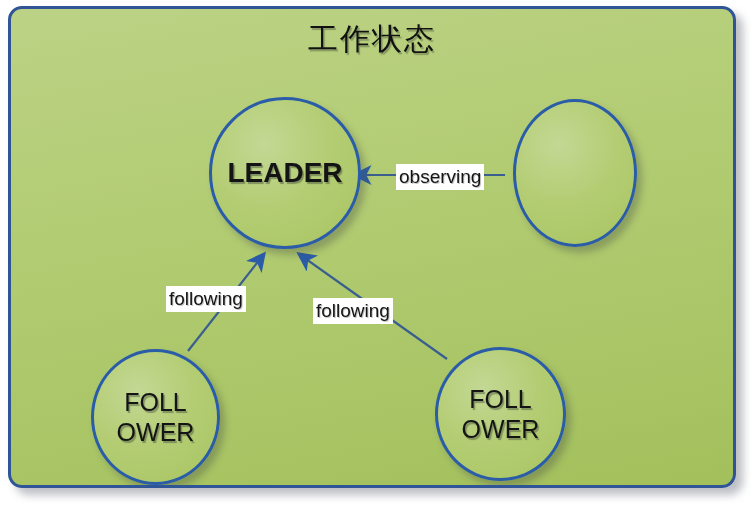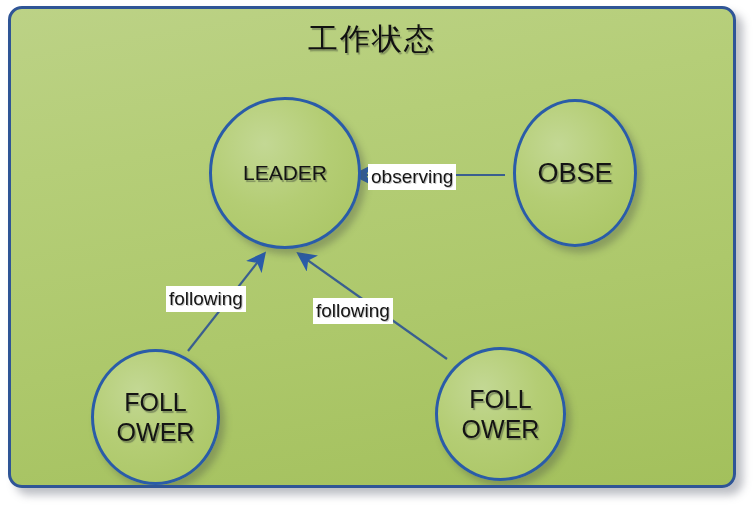--- a/index.html
+++ b/index.html
@@ -74,21 +74,22 @@
     display: block;
     white-space: nowrap;
     text-shadow: 1.5px 1.5px 1px rgba(70, 80, 60, 0.5);
   }
 
   #node-leader {
     left: 198px;
     top: 88px;
     width: 152px;
     height: 152px;
-    font-size: 21px;
+    font-size: 28px;
+    font-weight: bold;
   }
   #node-observer {
     left: 502px;
     top: 90px;
     width: 124px;
     height: 148px;
     font-size: 27px;
     line-height: 31px;
   }
   #node-follower-left {
@@ -112,21 +113,21 @@
   .edge-label {
     position: absolute;
     background: #ffffff;
     color: #141414;
     font-size: 19px;
     line-height: 24px;
     padding: 1px 3px;
     white-space: nowrap;
     text-shadow: 1px 1px 0.5px rgba(90, 90, 90, 0.35);
   }
-  #label-observing { left: 357px; top: 155px; }
+  #label-observing { left: 385px; top: 155px; }
   #label-following-left { left: 155px; top: 277px; }
   #label-following-right { left: 302px; top: 289px; }
 </style>
 </head>
 <body>
 
 <div id="diagram-frame">
 
   <div id="diagram-title">工作状态</div>
 
@@ -142,21 +143,20 @@
     <line x1="177" y1="342" x2="253" y2="245" stroke="#3a5f8f" stroke-width="2.2" marker-end="url(#arrowhead)"></line>
 
     <line x1="436" y1="350" x2="288" y2="245" stroke="#3a5f8f" stroke-width="2.2" marker-end="url(#arrowhead)"></line>
   </svg>
 
   <div class="node" id="node-leader">
     <span class="node-line">LEADER</span>
   </div>
 
   <div class="node" id="node-observer">
-    <span class="node-line">OBSE</span>
   </div>
 
   <div class="node" id="node-follower-left">
     <span class="node-line">FOLL</span>
     <span class="node-line">OWER</span>
   </div>
 
   <div class="node" id="node-follower-right">
     <span class="node-line">FOLL</span>
     <span class="node-line">OWER</span>

